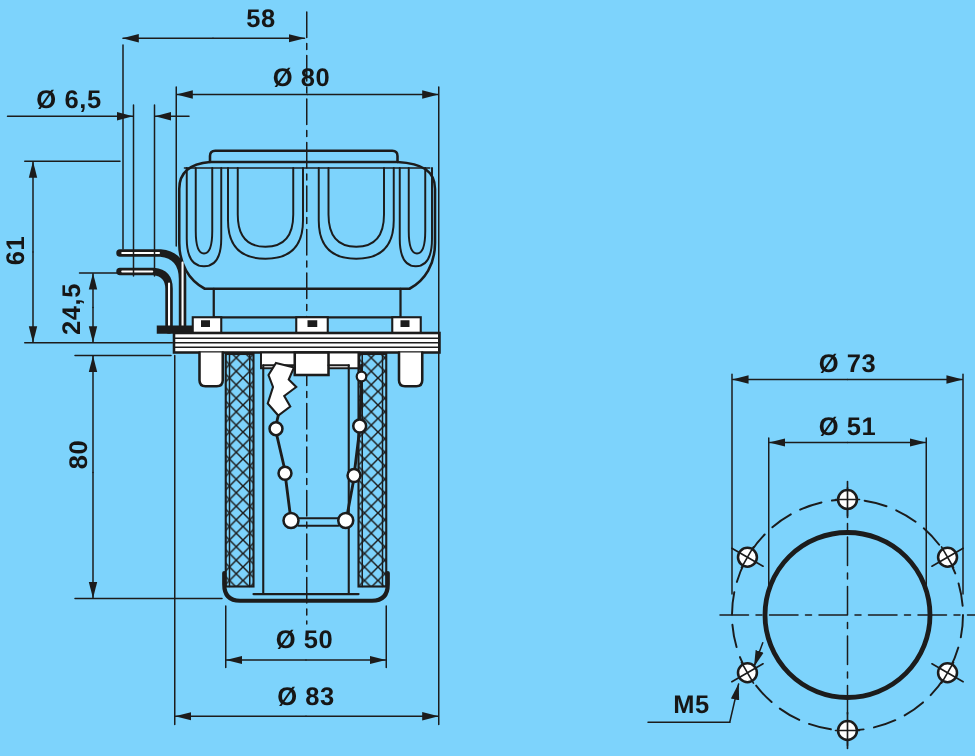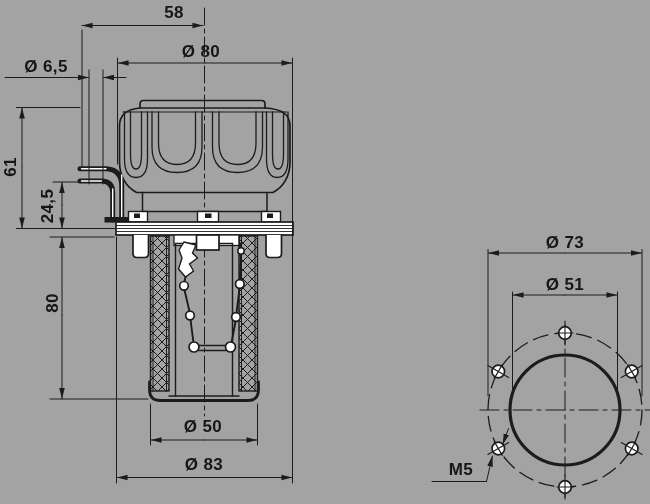--- a/index.html
+++ b/index.html
@@ -1,16 +1,16 @@
 <!DOCTYPE html>
 <html><head>
 <meta charset="utf-8">
 <style>
   html,body{margin:0;padding:0;background:#ffffff;}
-  .stage{position:relative;width:650px;height:504px;background:#a3a3a3;overflow:hidden;}
+  .stage{position:relative;width:650px;height:504px;background:#7dd3fc;overflow:hidden;}
   svg{display:block;}
   text{font-family:"Liberation Sans","DejaVu Sans",sans-serif;font-weight:bold;font-size:17px;fill:#161616;letter-spacing:.4px;}
 </style>
 </head>
 <body>
 
 <div class="stage">
 <svg width="650" height="504" viewBox="0 0 650 504">
   <defs>
     <marker id="arw" viewBox="0 0 10 6" refX="9.6" refY="3" markerWidth="11" markerHeight="6.6" orient="auto">

